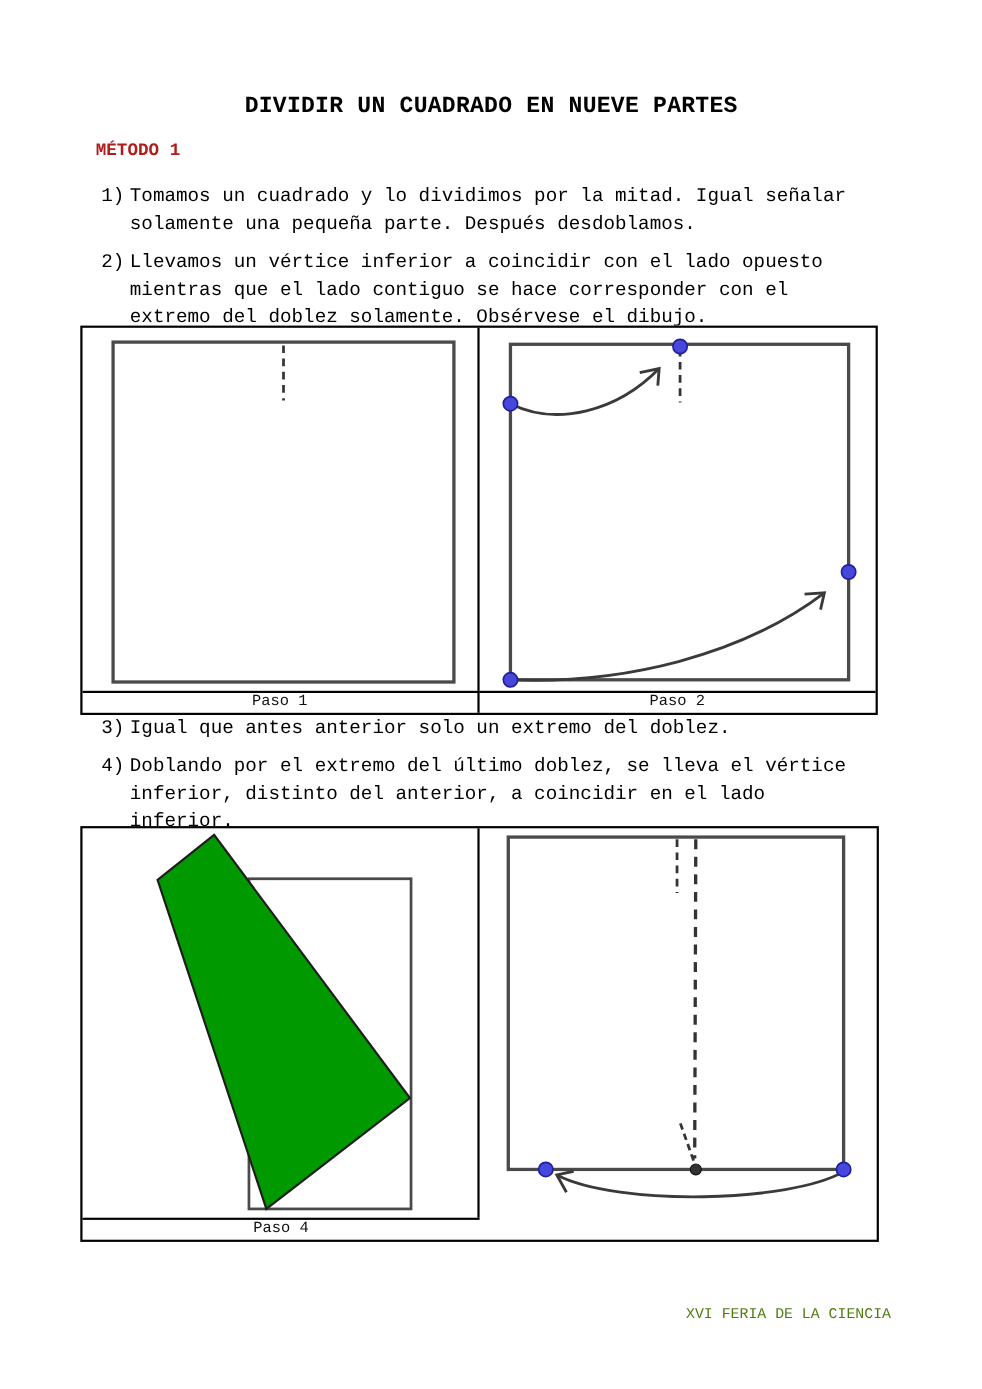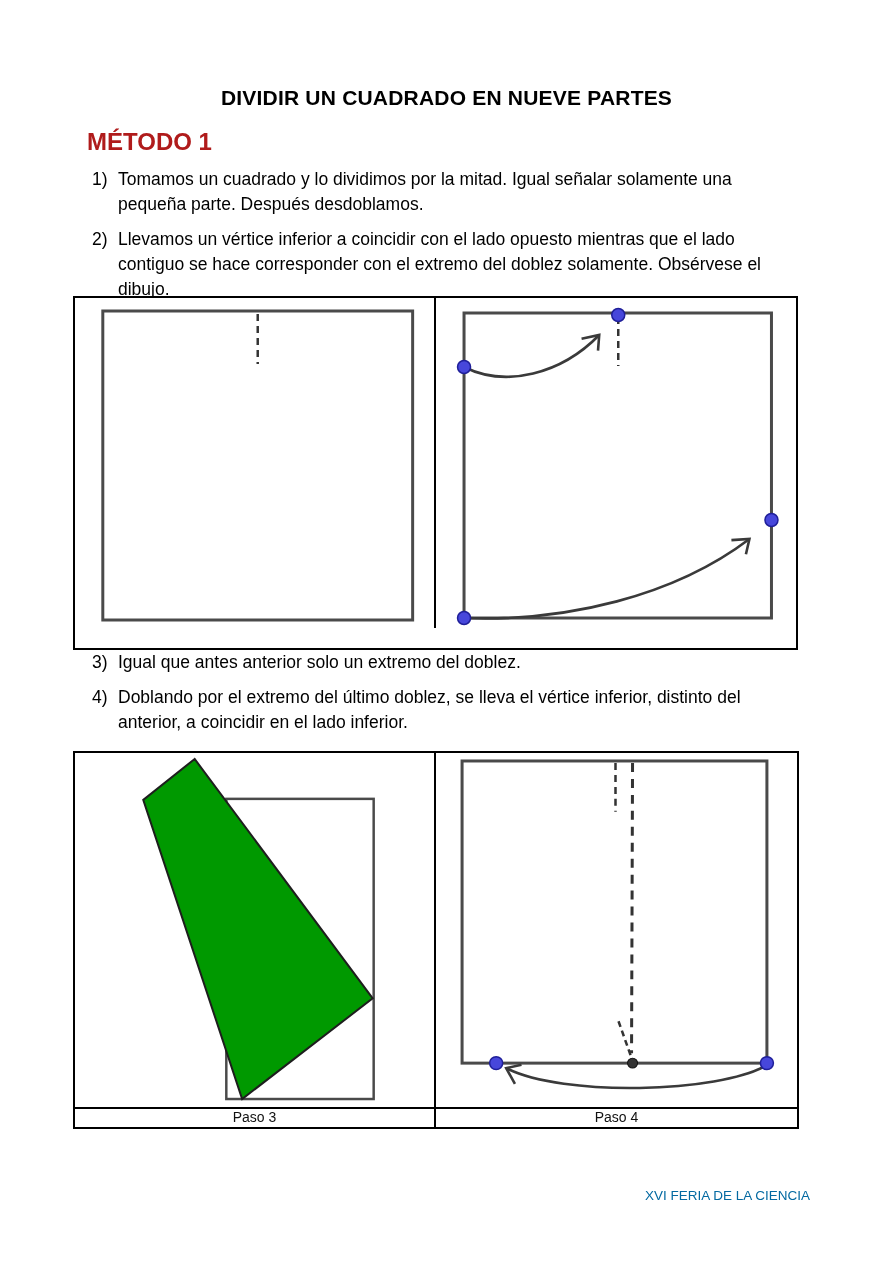--- a/index.html
+++ b/index.html
@@ -2,32 +2,32 @@
 <html><head>
 <meta charset="utf-8">
 <style>
   * { margin:0; padding:0; box-sizing:border-box; }
   html,body { background:#888; }
   .page {
     position:relative;
     width:893px; height:1263px;
     margin:0 auto;
     background:#ffffff;
-    font-family:Liberation Sans, sans-serif;
+    font-family:Liberation Mono, monospace;
     color:#000;
     overflow:hidden;
   }
   .doc-title {
     position:absolute; top:86px; left:0; width:100%;
     text-align:center;
     font-size:21px; font-weight:bold; letter-spacing:0.2px;
   }
   .method-heading {
     position:absolute; top:128px; left:87px;
-    font-size:24px; font-weight:bold;
+    font-size:16px; font-weight:bold;
     color:#B01B1B;
   }
   .steps { position:absolute; left:92px; width:706px; }
   .steps-a { top:167px; }
   .steps-b { top:650px; }
   .step { position:relative; padding-left:26px; margin-bottom:10px; }
   .step-num { position:absolute; left:0; top:0; }
   .step, .step-text { font-size:17.5px; line-height:25px; }
   .figure-table {
     position:absolute; left:73px;
@@ -42,21 +42,21 @@
   .fig-cell.first, .fig-caption.first { border-right:2px solid #000; }
   .fig-caption {
     border-top:2px solid #000;
     text-align:center;
     font-size:14px; line-height:17px;
     color:#111;
   }
   .fig-cell svg { display:block; width:100%; height:100%; }
   .doc-footer {
     position:absolute; top:1188px; right:83px;
-    font-size:13.5px; color:#0369a1;
+    font-size:13.5px; color:#4d7c0f;
   }
 </style>
 </head>
 <body>
 
 <div class="page">
 
   <div class="doc-title">DIVIDIR UN CUADRADO EN NUEVE PARTES</div>
 
   <div class="method-heading">MÉTODO 1</div>
@@ -89,20 +89,22 @@
         <rect x="28" y="15" width="307" height="305" fill="none" stroke="#4A4A4A" stroke-width="3"></rect>
         <line x1="182" y1="19" x2="182" y2="68" stroke="#333" stroke-width="2.5" stroke-dasharray="7 5"></line>
         <path d="M28,69 C 70,90 125,76 163,37" fill="none" stroke="#3A3A3A" stroke-width="2.6" marker-end="url(#arrow1)"></path>
         <path d="M28,320 C 130,324 238,298 313,241" fill="none" stroke="#3A3A3A" stroke-width="2.6" marker-end="url(#arrow1)"></path>
         <circle cx="182" cy="17" r="6.5" fill="#4747DB" stroke="#1F1F99" stroke-width="1.5"></circle>
         <circle cx="28" cy="69" r="6.5" fill="#4747DB" stroke="#1F1F99" stroke-width="1.5"></circle>
         <circle cx="28" cy="320" r="6.5" fill="#4747DB" stroke="#1F1F99" stroke-width="1.5"></circle>
         <circle cx="335" cy="222" r="6.5" fill="#4747DB" stroke="#1F1F99" stroke-width="1.5"></circle>
       </svg>
     </div>
+    <div class="fig-caption first">Paso 1</div>
+    <div class="fig-caption">Paso 2</div>
   </div>
 
   <div class="steps steps-b">
     <div class="step">
       <span class="step-num">3)</span>
       <div class="step-text">Igual que antes anterior solo un extremo del doblez.</div>
     </div>
     <div class="step">
       <span class="step-num">4)</span>
       <div class="step-text">Doblando por el extremo del último doblez, se lleva el vértice inferior, distinto del anterior, a coincidir en el lado inferior.</div>
@@ -126,19 +128,18 @@
         <rect x="26" y="8" width="304" height="303" fill="none" stroke="#4A4A4A" stroke-width="3"></rect>
         <line x1="179" y1="10" x2="179" y2="59" stroke="#333" stroke-width="2.5" stroke-dasharray="7 5"></line>
         <line x1="196" y1="10" x2="195" y2="301" stroke="#333" stroke-width="3" stroke-dasharray="9 7"></line>
         <line x1="182" y1="269" x2="194" y2="303" stroke="#333" stroke-width="2.5" stroke-dasharray="6 4"></line>
         <path d="M330,313 C 282,341 126,345 70,316" fill="none" stroke="#3A3A3A" stroke-width="2.6" marker-end="url(#arrow2)"></path>
         <circle cx="196" cy="311" r="5" fill="#333" stroke="#111" stroke-width="1"></circle>
         <circle cx="60" cy="311" r="6.5" fill="#4747DB" stroke="#1F1F99" stroke-width="1.5"></circle>
         <circle cx="330" cy="311" r="6.5" fill="#4747DB" stroke="#1F1F99" stroke-width="1.5"></circle>
       </svg>
     </div>
-    <div class="fig-caption first">Paso 3</div>
     <div class="fig-caption">Paso 4</div>
   </div>
 
   <div class="doc-footer">XVI FERIA DE LA CIENCIA</div>
 
 </div>
 
 </body></html>

